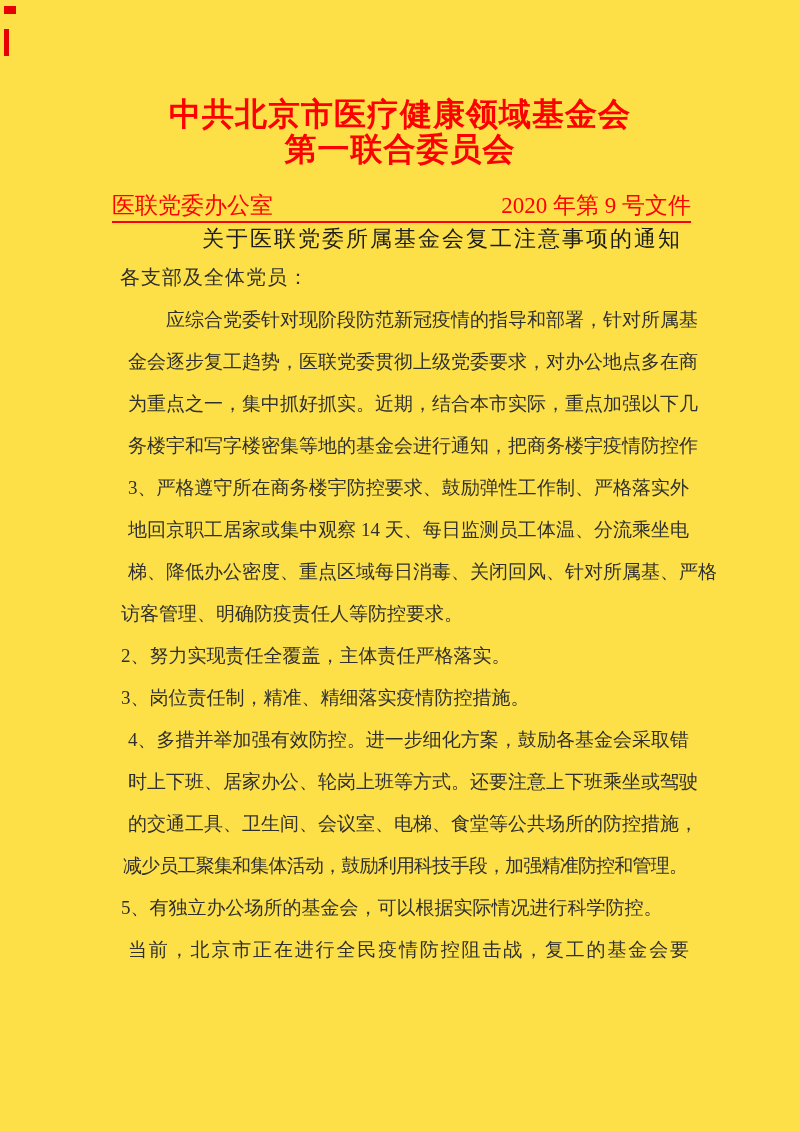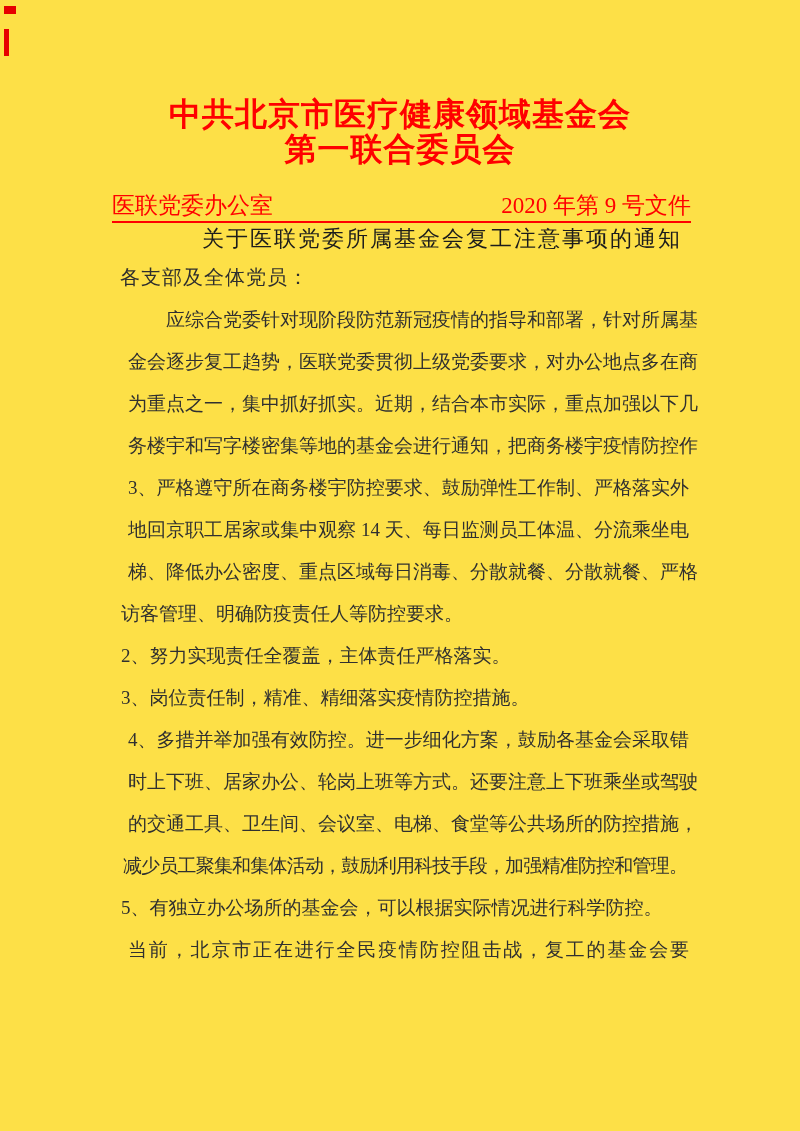--- a/index.html
+++ b/index.html
@@ -148,21 +148,21 @@
 
   <div class="salutation">各支部及全体党员：</div>
 
   <div class="body-lines">
     <div class="line stretch indent">应综合党委针对现阶段防范新冠疫情的指导和部署，针对所属基</div>
     <div class="line stretch">金会逐步复工趋势，医联党委贯彻上级党委要求，对办公地点多在商</div>
     <div class="line stretch">为重点之一，集中抓好抓实。近期，结合本市实际，重点加强以下几</div>
     <div class="line stretch">务楼宇和写字楼密集等地的基金会进行通知，把商务楼宇疫情防控作</div>
     <div class="line stretch">3、严格遵守所在商务楼宇防控要求、鼓励弹性工作制、严格落实外</div>
     <div class="line stretch">地回京职工居家或集中观察 14 天、每日监测员工体温、分流乘坐电</div>
-    <div class="line stretch">梯、降低办公密度、重点区域每日消毒、分散就餐、分散就餐、严格</div>
+    <div class="line stretch">梯、降低办公密度、重点区域每日消毒、关闭回风、针对所属基、严格</div>
     <div class="line plain">访客管理、明确防疫责任人等防控要求。</div>
     <div class="line plain">2、努力实现责任全覆盖，主体责任严格落实。</div>
     <div class="line plain">3、岗位责任制，精准、精细落实疫情防控措施。</div>
     <div class="line stretch">4、多措并举加强有效防控。进一步细化方案，鼓励各基金会采取错</div>
     <div class="line stretch">时上下班、居家办公、轮岗上班等方式。还要注意上下班乘坐或驾驶</div>
     <div class="line stretch">的交通工具、卫生间、会议室、电梯、食堂等公共场所的防控措施，</div>
     <div class="line tight">减少员工聚集和集体活动，鼓励利用科技手段，加强精准防控和管理。</div>
     <div class="line plain">5、有独立办公场所的基金会，可以根据实际情况进行科学防控。</div>
     <div class="line stretch">当前，北京市正在进行全民疫情防控阻击战，复工的基金会要</div>
   </div>

